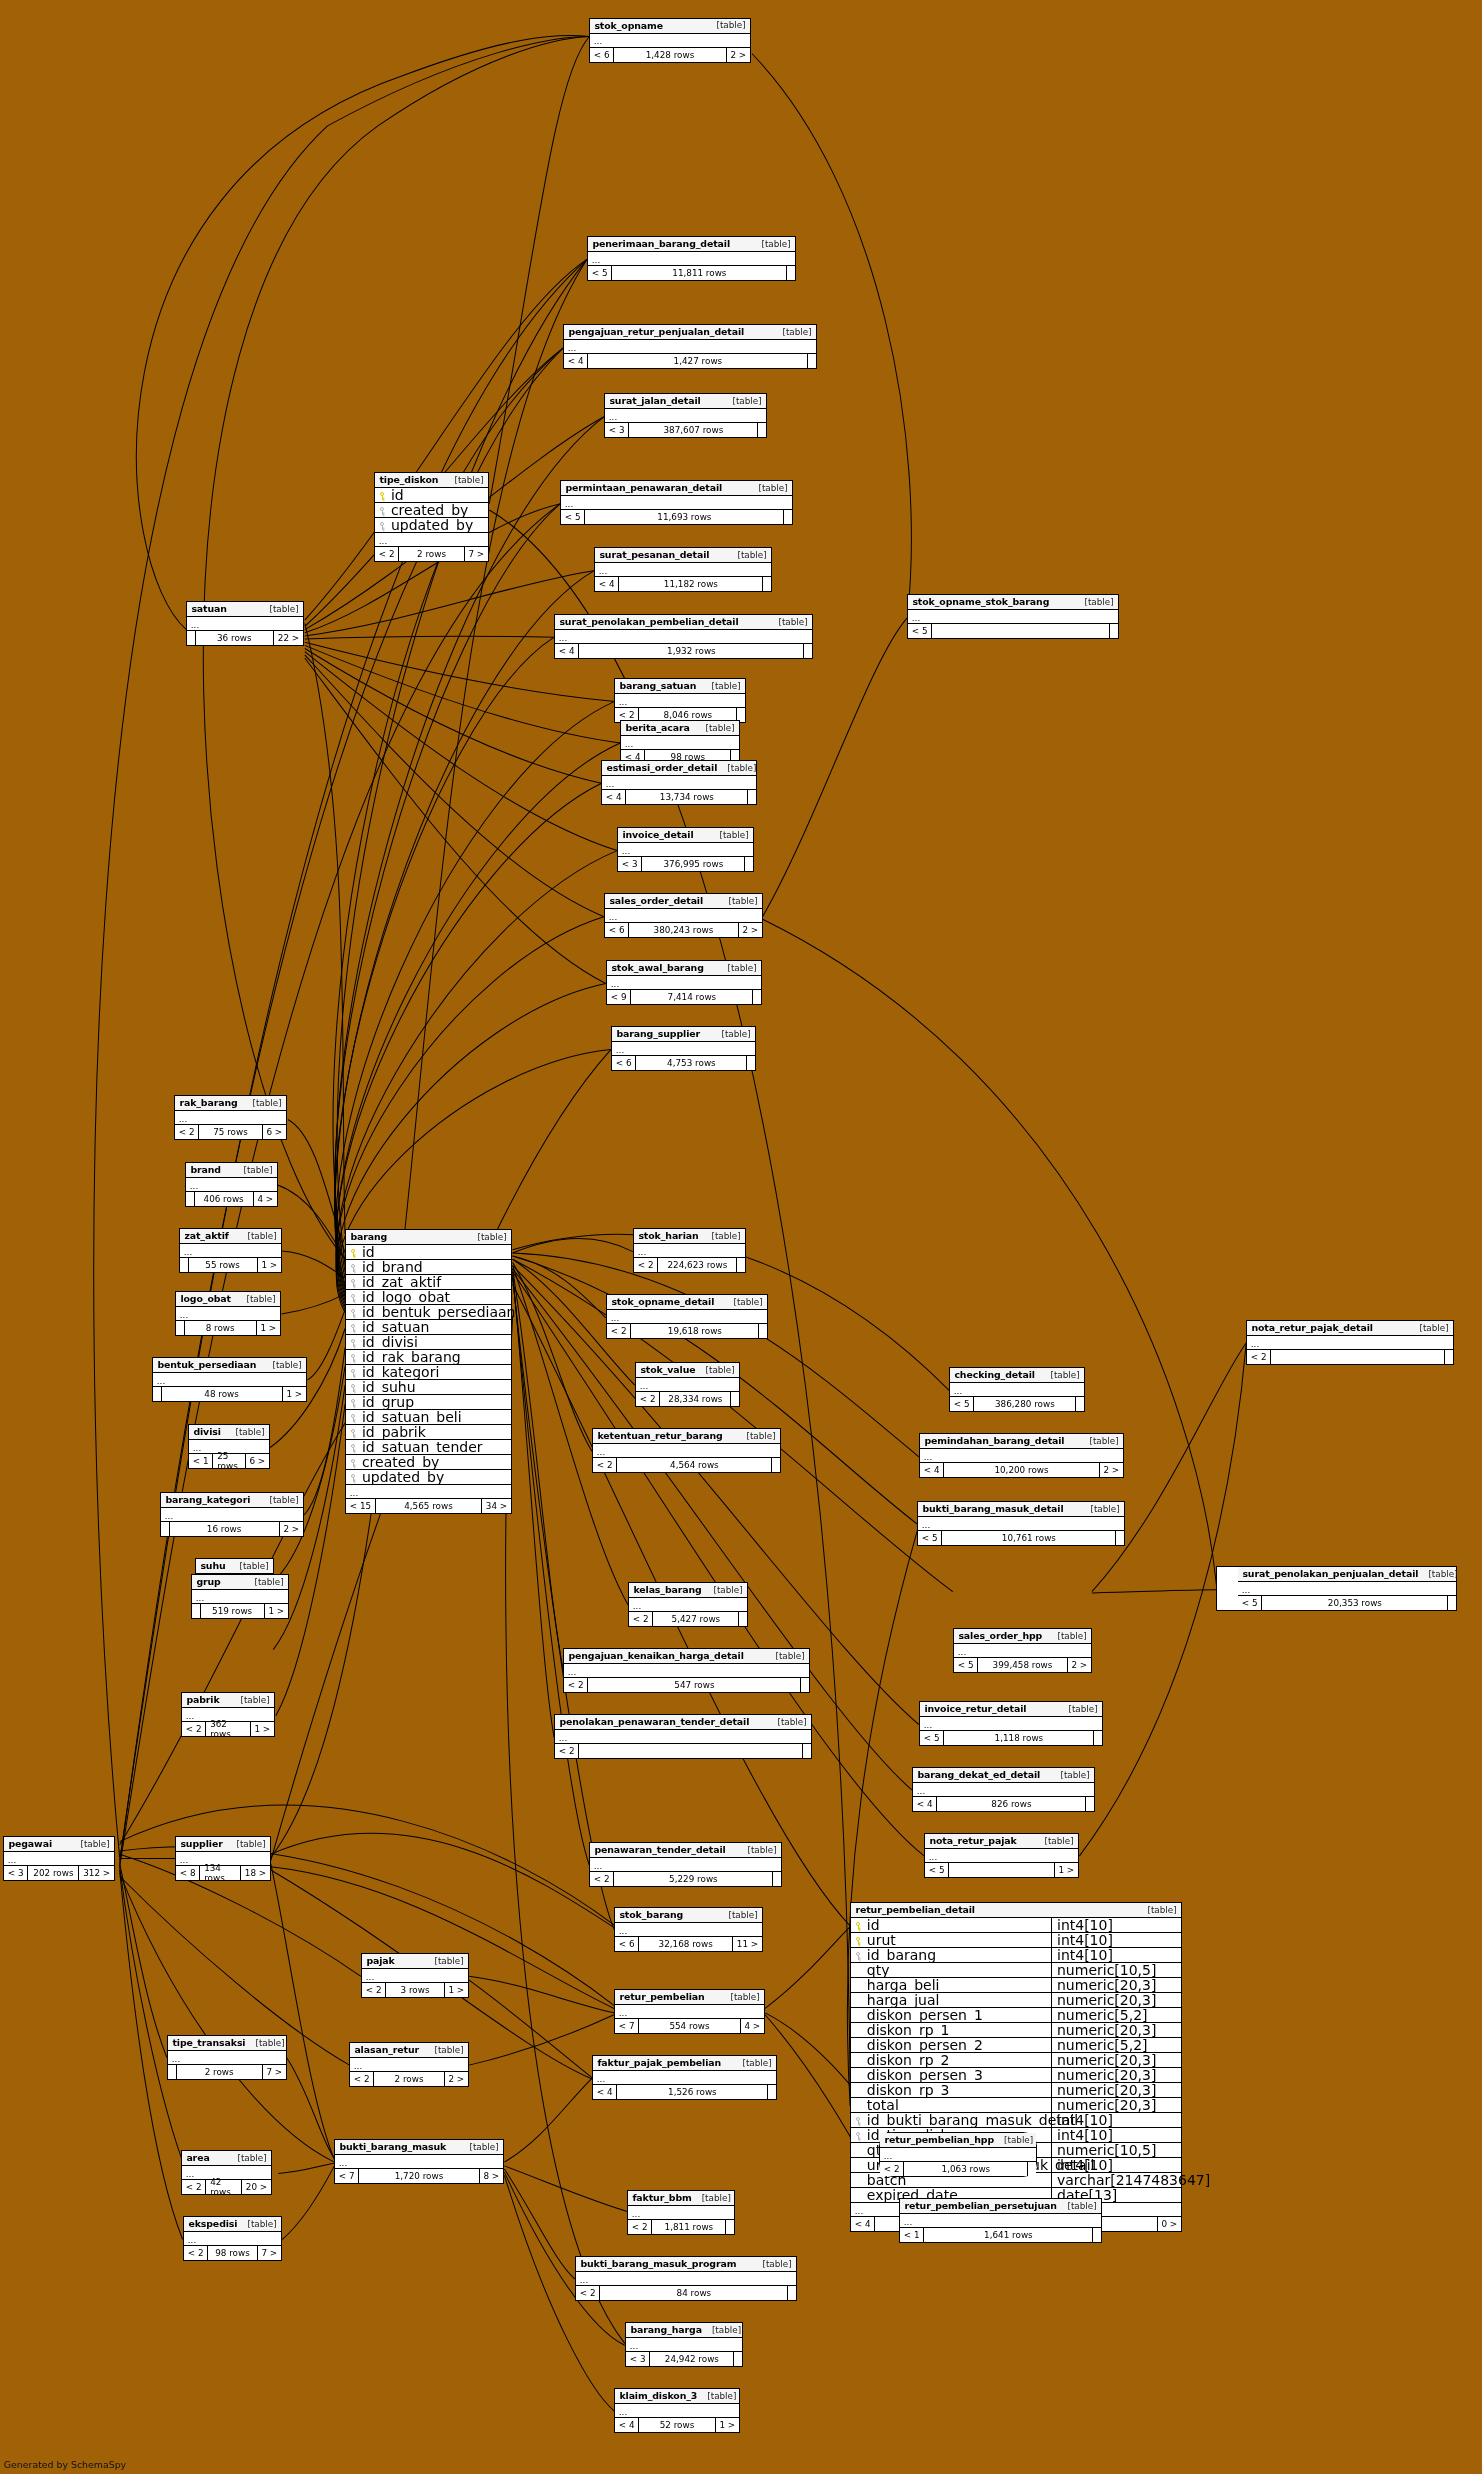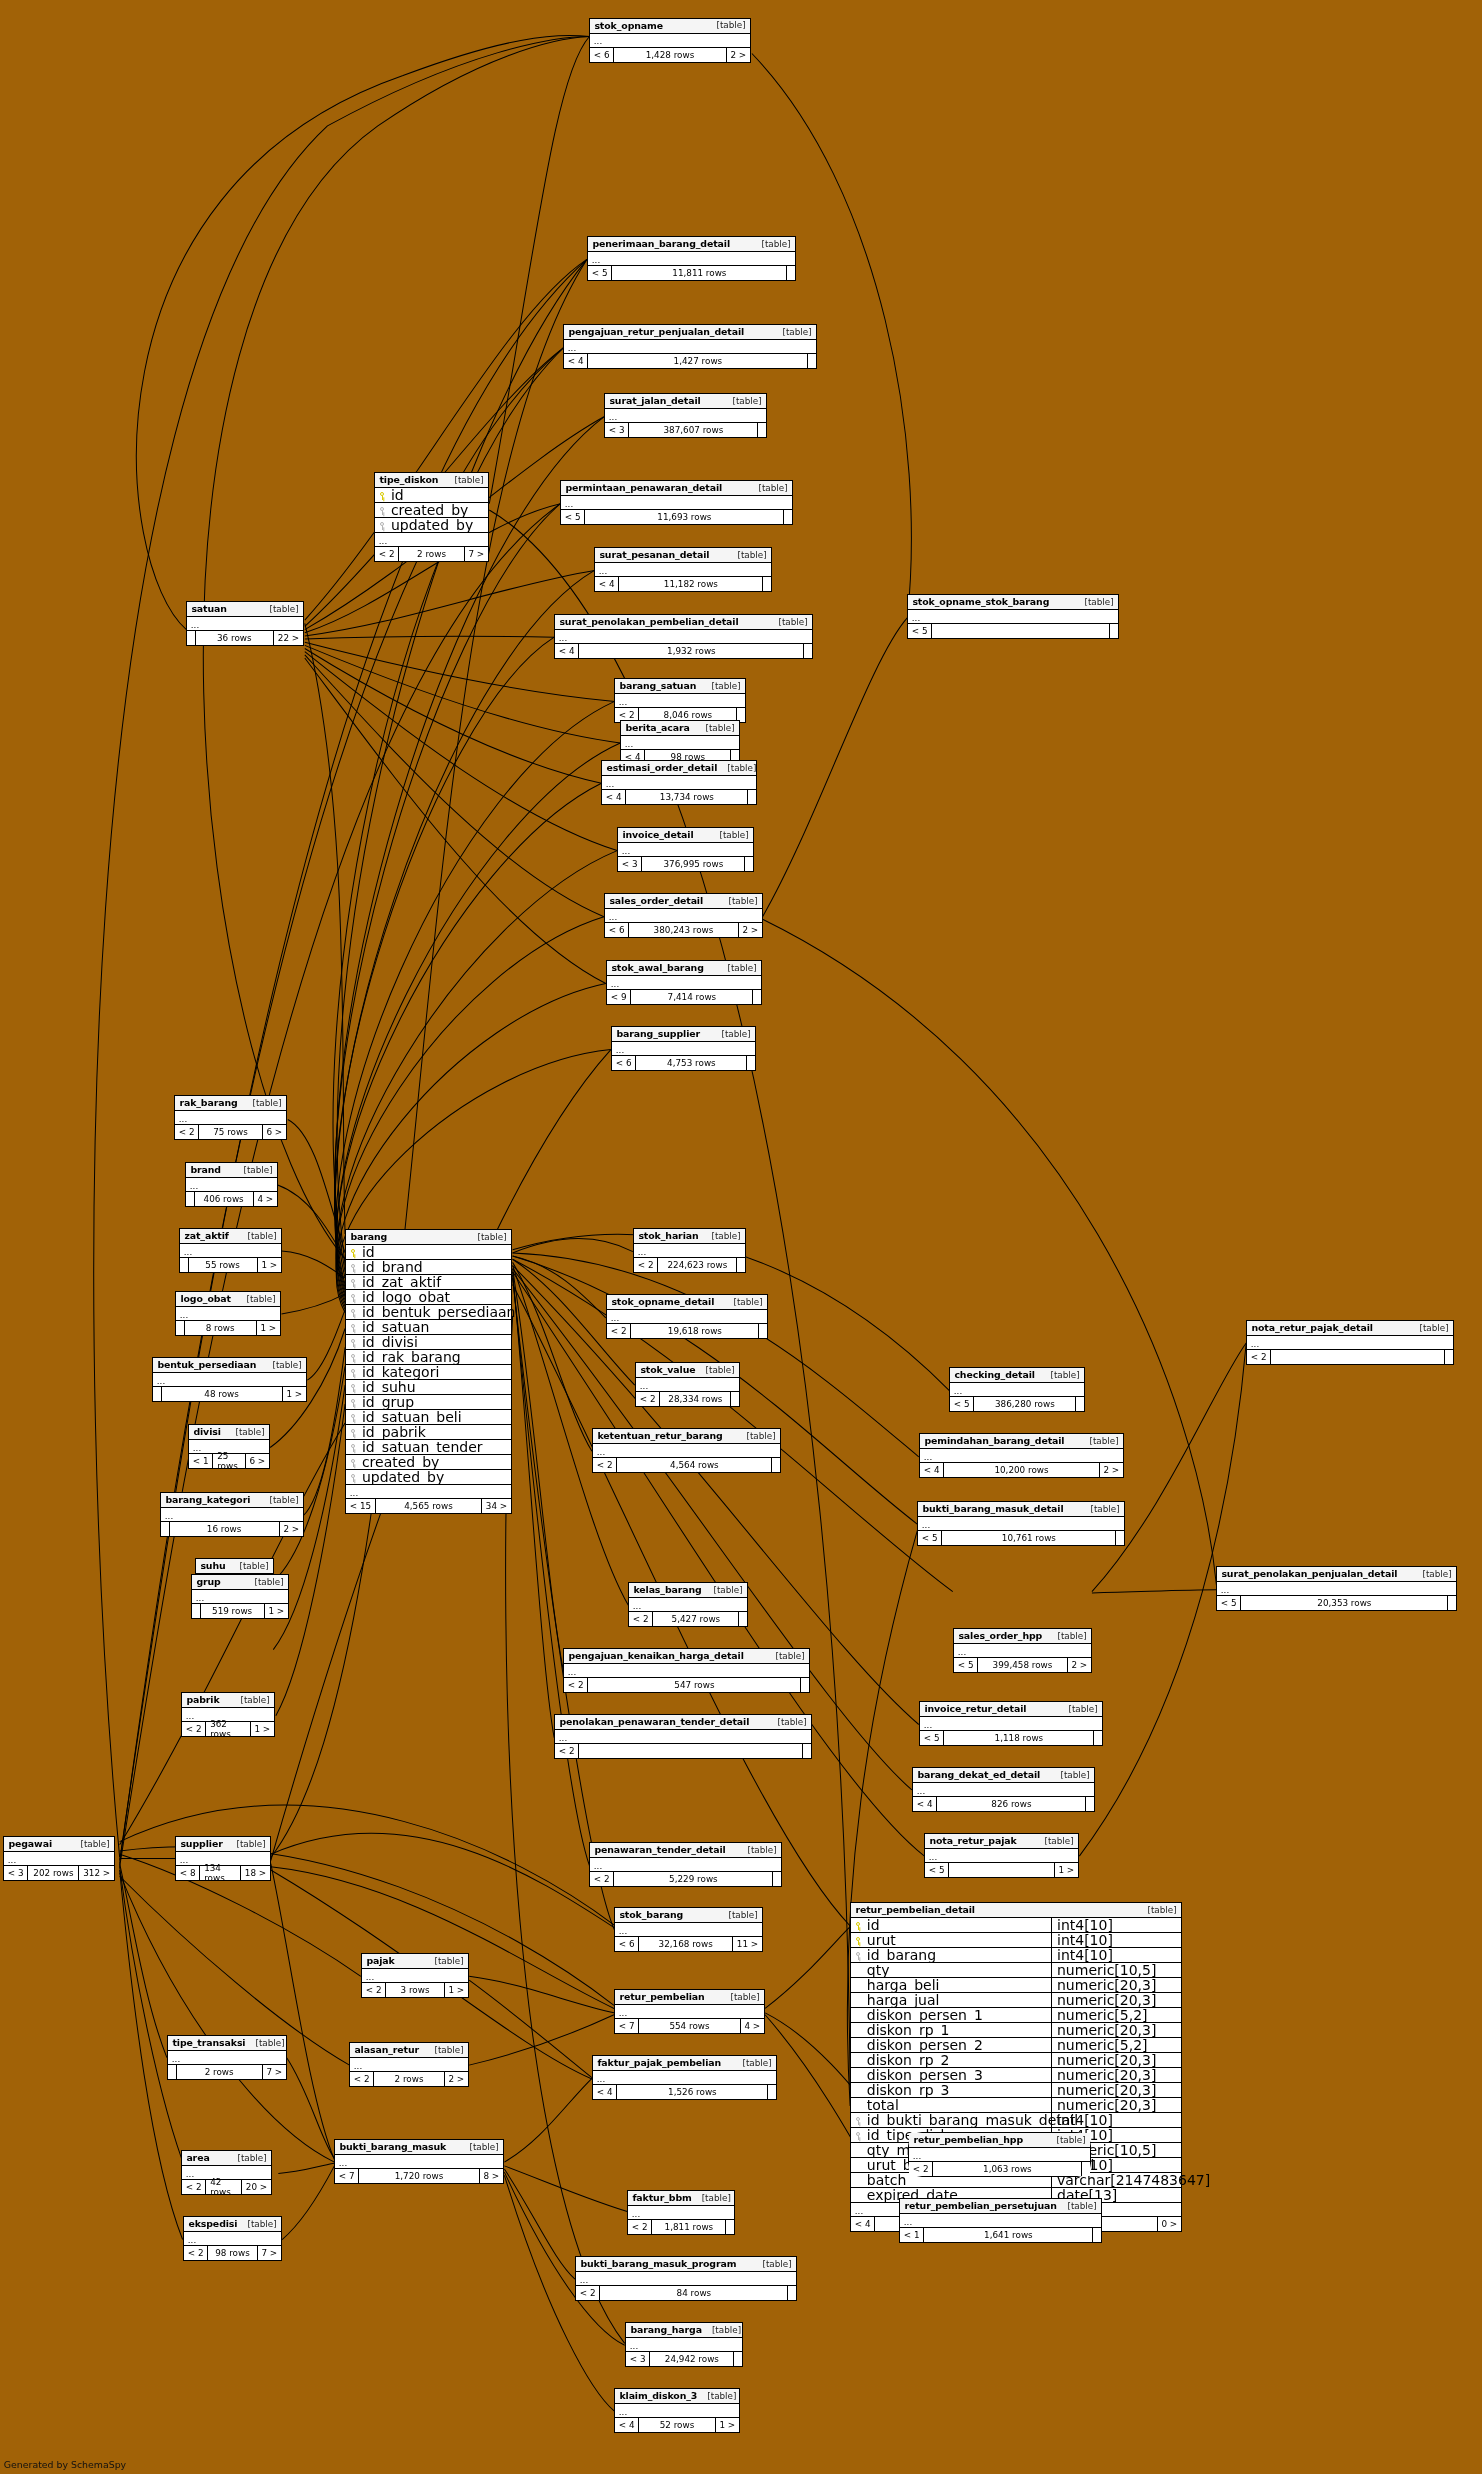--- a/index.html
+++ b/index.html
@@ -839,21 +839,21 @@
           <span class="n-name">nota_retur_pajak_detail</span>
           <span class="n-tag">[table]</span>
         </div>
         <div class="n-ellipsis">...</div>
         <div class="n-foot">
           <div class="f-left">&lt; 2</div>
           <div class="f-mid"></div>
           <div class="f-right"></div>
         </div>
       </div>
-      <div class="node" id="node-surat_penolakan_penjualan_detail" style="left: 1216px; top: 1566px; width: 241px;">
+      <div class="node" id="node-surat_penolakan_penjualan_detail" style="left: 1216px; top: 1566px; width: 241px; padding-left: 21px;">
         <div class="n-title">
           <span class="n-name">surat_penolakan_penjualan_detail</span>
           <span class="n-tag">[table]</span>
         </div>
         <div class="n-ellipsis">...</div>
         <div class="n-foot">
           <div class="f-left">&lt; 5</div>
           <div class="f-mid">20,353 rows</div>
           <div class="f-right"></div>
         </div>
@@ -1109,21 +1109,21 @@
           <span class="n-name">klaim_diskon_3</span>
           <span class="n-tag">[table]</span>
         </div>
         <div class="n-ellipsis">...</div>
         <div class="n-foot">
           <div class="f-left">&lt; 4</div>
           <div class="f-mid">52 rows</div>
           <div class="f-right">1 &gt;</div>
         </div>
       </div>
-      <div class="node" id="node-retur_pembelian_hpp" style="left: 908px; top: 2132px; width: 183px; border-radius: 14px;">
+      <div class="node" id="node-retur_pembelian_hpp" style="left: 879px; top: 2132px; width: 158px; border-radius: 14px;">
         <div class="n-title">
           <span class="n-name">retur_pembelian_hpp</span>
           <span class="n-tag">[table]</span>
         </div>
         <div class="n-ellipsis">...</div>
         <div class="n-foot">
           <div class="f-left">&lt; 2</div>
           <div class="f-mid">1,063 rows</div>
           <div class="f-right"></div>
         </div>

